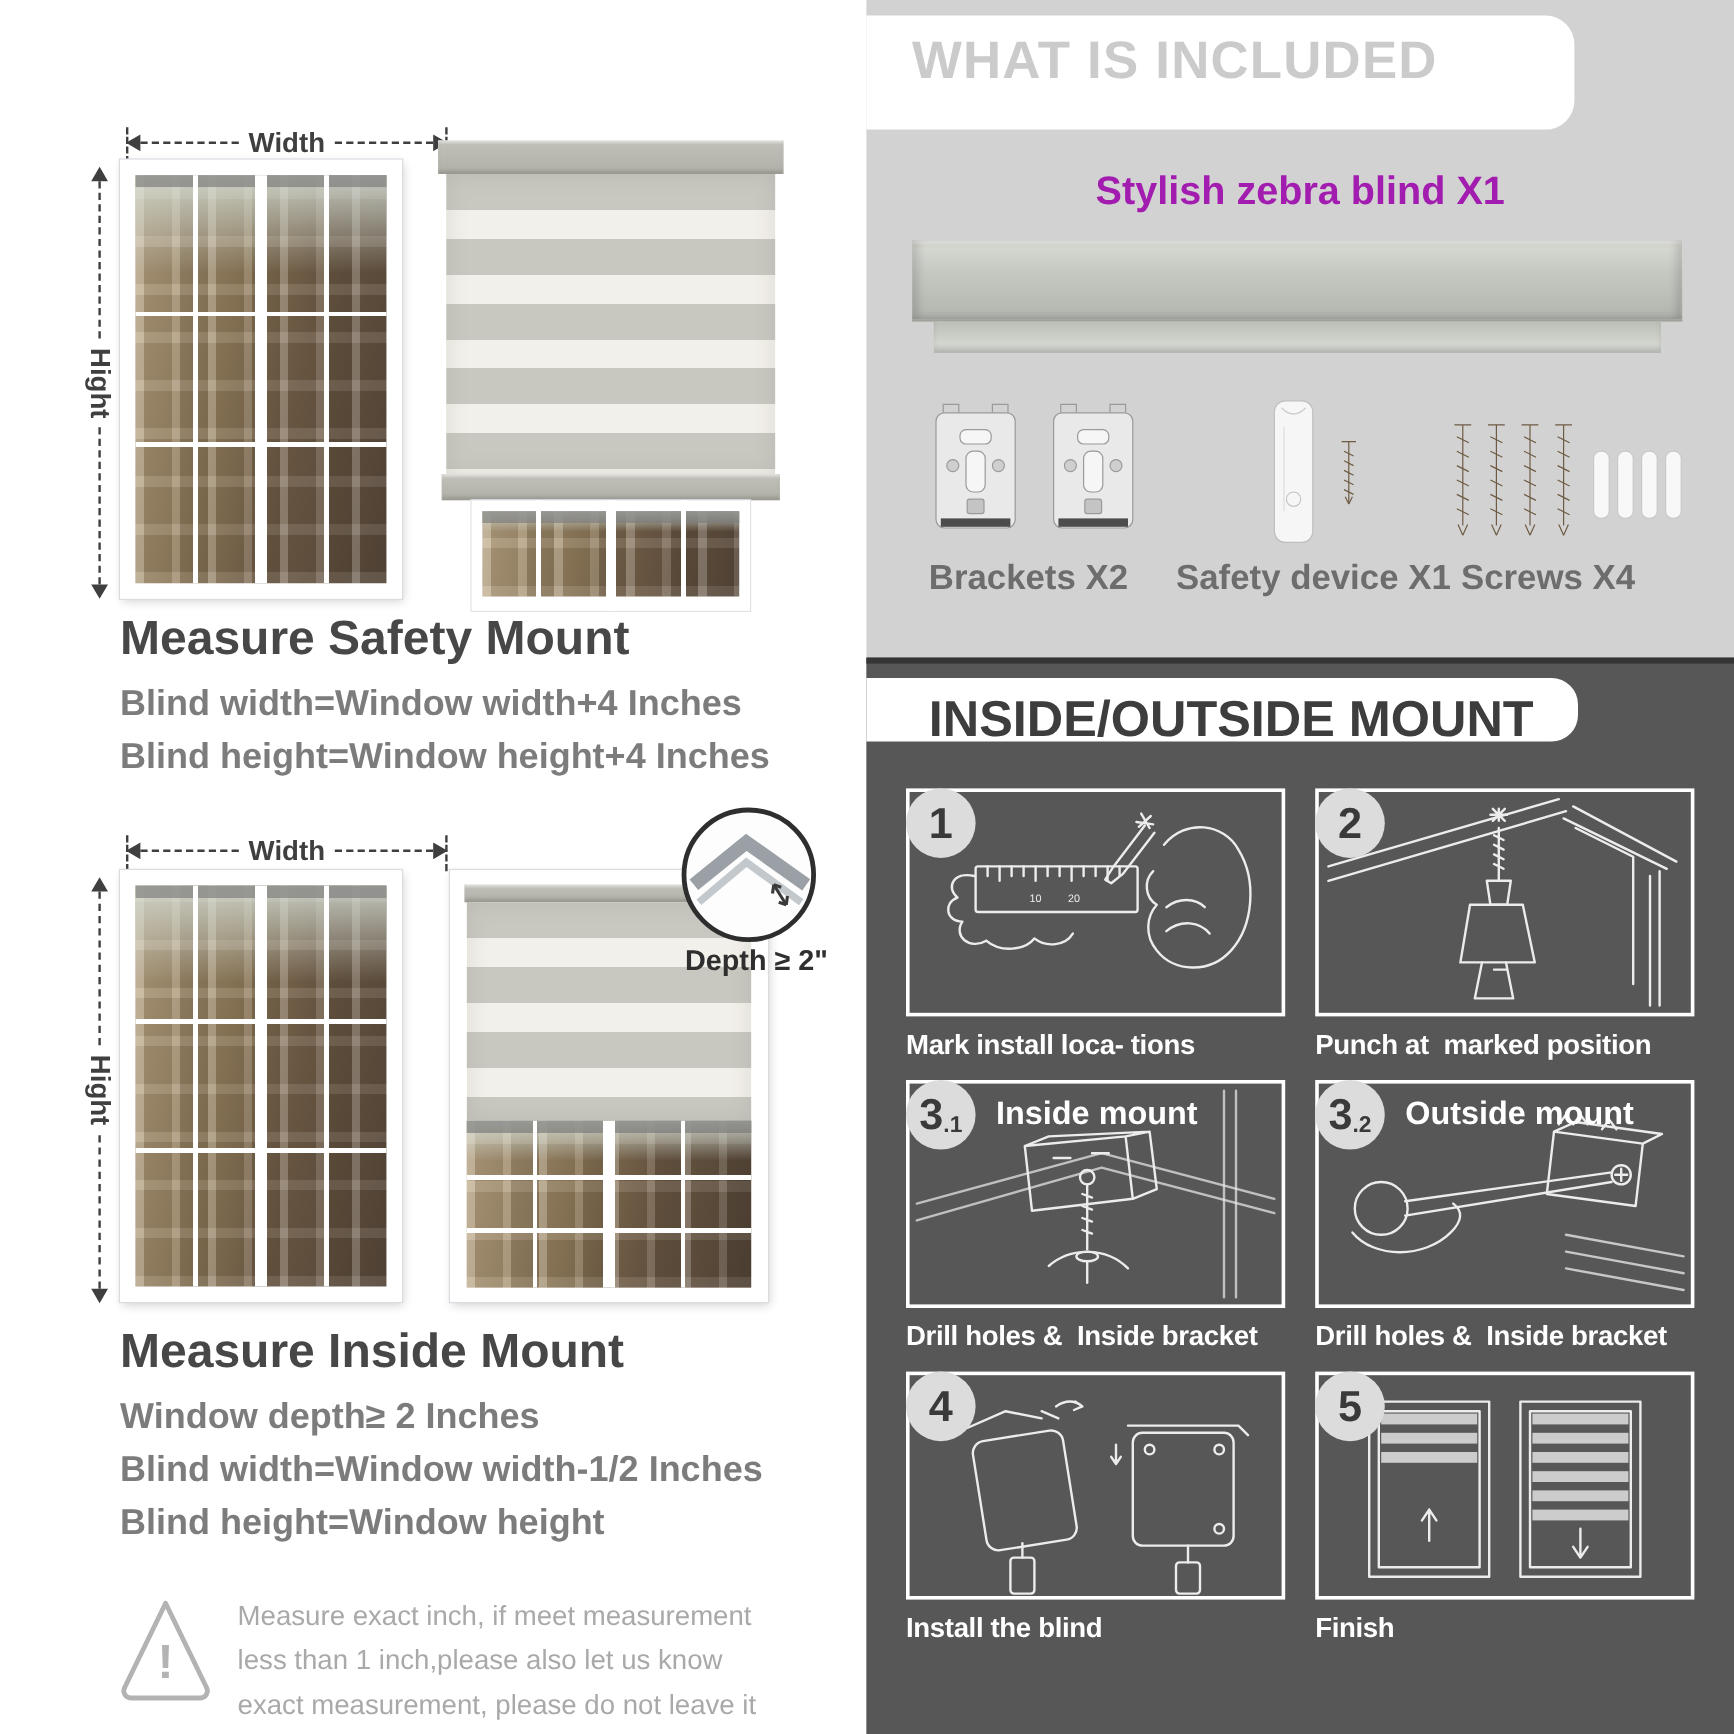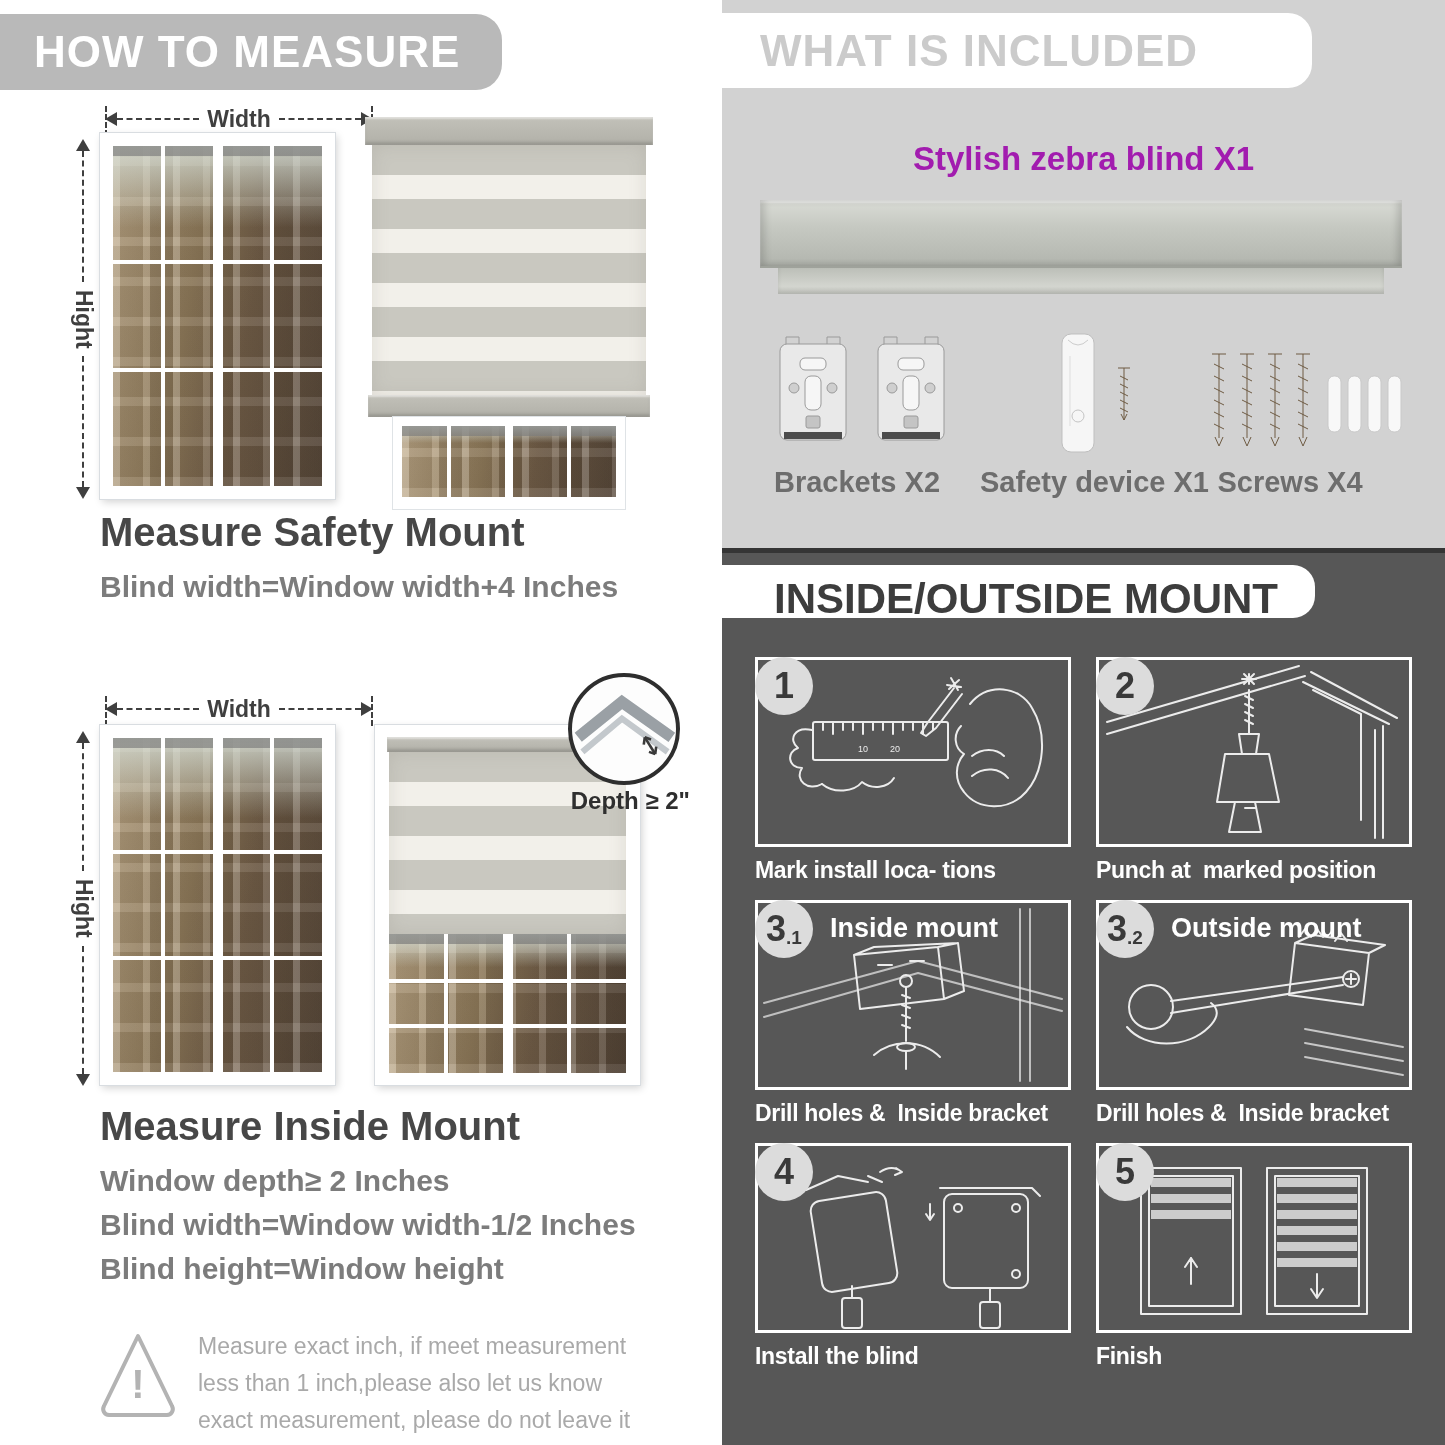--- a/index.html
+++ b/index.html
@@ -83,21 +83,21 @@
   .tb .tb-line{font-size:30px;font-weight:bold;color:#7c7c7c;line-height:44px;}
   .tb-outside{top:510px;width:600px;}
   .tb-inside{top:1104px;width:600px;}
 
   .warning{position:absolute;left:98px;top:1328px;width:560px;display:flex;align-items:flex-start;}
   .warning svg{flex:none;}
   .warning .w-text{margin-left:20px;font-size:23px;color:#a9a9a9;line-height:37px;font-weight:500;}
 
   
   .right-col{position:absolute;left:722px;top:0;width:723px;height:1445px;background:#d2d2d2;}
-  .banner-right{position:absolute;left:0;top:13px;width:552px;height:75px;background:#ffffff;
+  .banner-right{position:absolute;left:0;top:13px;width:552px;height:95px;background:#ffffff;
     border-radius:0 24px 24px 0;color:#cbcbcb;font-size:44px;font-weight:bold;letter-spacing:1px;
     line-height:75px;padding-left:38px;}
   .stylish{position:absolute;left:0;top:140px;width:100%;text-align:center;font-size:33px;
     font-weight:bold;color:#a21caf;}
   .headrail{position:absolute;left:38px;top:200px;width:642px;height:66px;
     background:linear-gradient(180deg,#dadcd6 0%,#c6c9c2 40%,#b2b5ae 100%);
     box-shadow:inset 5px 0 7px rgba(0,0,0,.14), inset -5px 0 7px rgba(0,0,0,.14), inset 0 3px 2px rgba(255,255,255,.65);
     border-bottom:2px solid #9fa29b;}
   .headrail-lip{position:absolute;left:56px;top:268px;width:606px;height:26px;
     background:linear-gradient(180deg,#bcbfb8,#d3d5cf 70%,#c5c7c1);
@@ -122,21 +122,20 @@
   .ptitle{position:absolute;top:10px;left:72px;color:#ffffff;font-size:27px;font-weight:bold;z-index:2;}
   .art{position:absolute;inset:0;width:100%;height:100%;}
   .caption{margin-top:10px;color:#ffffff;font-size:23px;font-weight:bold;white-space:pre;letter-spacing:-0.3px;}
   .lineart{stroke:#ececec;stroke-width:2;fill:none;stroke-linecap:round;stroke-linejoin:round;}
 </style>
 </head>
 <body>
 
 <div class="page">
 
-  <div class="banner-left">HOW TO MEASURE</div>
 
   <div class="fig fig1">
     <div class="w-arrow" style="left:35px;top:6px;width:268px;">
       <span class="tick l"></span>
       <span class="ah left"></span>
       <span class="dash"></span>
       <span class="w-label">Width</span>
       <span class="dash"></span>
       <span class="ah right"></span>
       <span class="tick r"></span>
@@ -161,20 +160,21 @@
       <div class="mini-window">
         <div class="win-photo"></div>
         <div class="muntins"></div>
       </div>
     </div>
   </div>
 
   <div class="tb tb-outside">
     <div class="tb-title">Measure Safety Mount</div>
     <div class="tb-line">Blind width=Window width+4 Inches</div>
+    <div class="tb-line">Blind height=Window height+4 Inches</div>
   </div>
 
   <div class="fig fig2">
     <div class="w-arrow" style="left:35px;top:6px;width:268px;">
       <span class="tick l"></span>
       <span class="ah left"></span>
       <span class="dash"></span>
       <span class="w-label">Width</span>
       <span class="dash"></span>
       <span class="ah right"></span>

